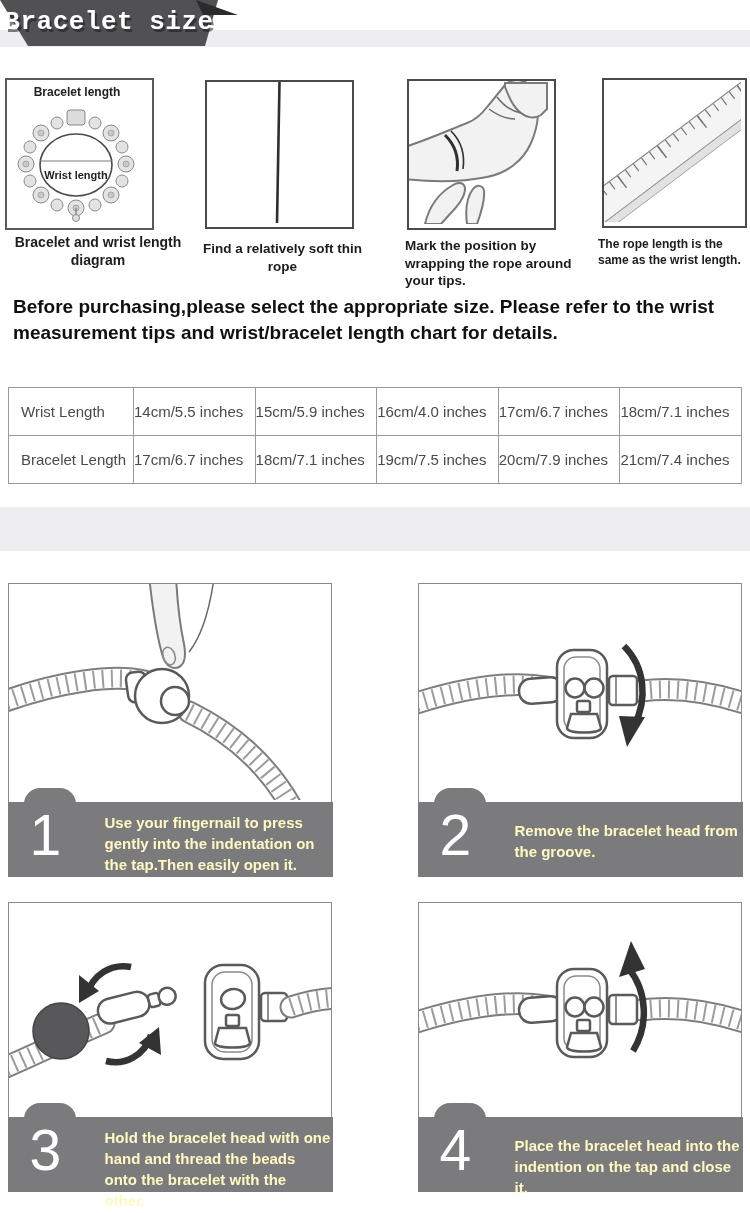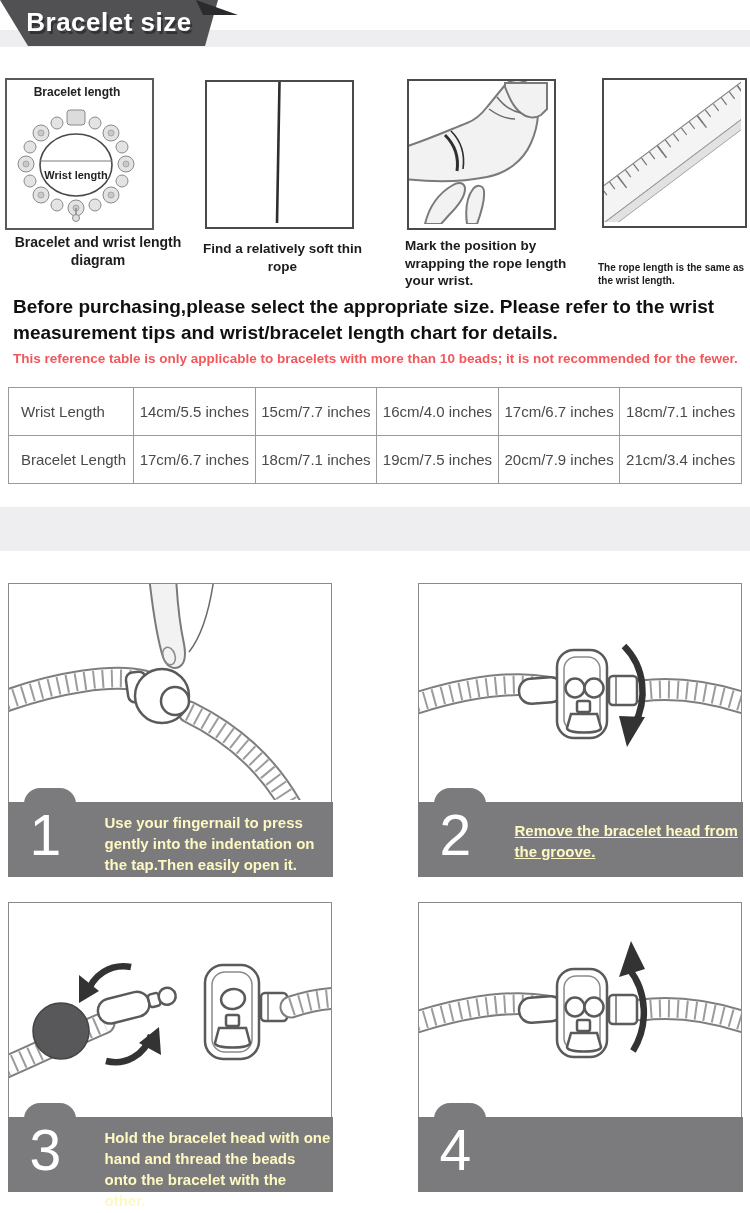--- a/index.html
+++ b/index.html
@@ -13,49 +13,50 @@
   #band1 { top:30px; height:17px; }
   #band2 { top:507px; height:44px; }
   .ribbon { position:absolute; left:0; width:240px; height:50px; }
   #ribbon1 { top:0; }
   #ribbon2 { top:498px; }
   .ribbon svg { position:absolute; left:0; top:0; }
   .ribbon-title {
     position:absolute; left:0; top:7px; width:218px; text-align:center;
     font-size:26px; font-weight:700; color:#fff; letter-spacing:.5px;
     text-shadow:2px 3px 0 rgba(25,25,28,.55);
+    font-family:Liberation Mono, monospace;
   }
   
   .figbox { position:absolute; background:#fff; border:2px solid #4a4a4a; }
   #fig1 { left:5px;   top:78px; width:145px; height:148px; border-color:#5a5a5a; }
   #fig2 { left:205px; top:80px; width:145px; height:145px; }
   #fig3 { left:407px; top:79px; width:145px; height:147px; }
   #fig4 { left:602px; top:78px; width:141px; height:146px; }
   .figcap { position:absolute; font-weight:700; color:#1c1c1c; line-height:1.3; }
   #cap1 { left:0;   top:233px; width:196px; text-align:center; font-size:14px; }
   #cap2 { left:190px; top:240px; width:185px; text-align:center; font-size:13.5px; }
   #cap3 { left:405px; top:237px; width:168px; font-size:13.5px; }
-  #cap4 { left:598px; top:237px; width:152px; font-size:10px;margin-top:24px; }
+  #cap4 { left:598px; top:237px; width:152px; font-size:12px; }
   
   .intro {
     position:absolute; left:13px; top:294px; width:726px; margin:0;
     font-size:19px; font-weight:700; color:#101010; line-height:1.35;
   }
   .warning {
     position:absolute; left:13px; top:351px; width:730px; margin:0;
     font-size:13.5px; font-weight:700; color:#f2575c;
   }
   
   .size-table {
     position:absolute; left:8px; top:387px; width:734px;
     border-collapse:collapse; table-layout:fixed;
   }
   .size-table td {
     border:1.5px solid #9a9a9a; height:47px; font-size:15px; color:#4a4a4a;
-    text-align:center; padding:0; background:#fff;
+    padding:0; background:#fff;
   }
   .size-table td.rowhead { text-align:left; padding-left:12px; width:112px; }
   
   .panel { position:absolute; width:322px; background:#fff; border:1.5px solid #8a8a8a; }
   #panel1 { left:8px;   top:583px; height:291px; }
   #panel2 { left:418px; top:583px; height:291px; }
   #panel3 { left:8px;   top:902px; height:287px; }
   #panel4 { left:418px; top:902px; height:287px; }
   .panel .illo { position:absolute; left:0; top:0; }
   .step-bar {
@@ -67,21 +68,21 @@
     background:#7b7b7d; border-radius:26px 26px 0 0;
   }
   .step-num {
     position:absolute; left:22px; top:5px; font-size:57px; line-height:1;
     font-weight:400; color:#fff;
   }
   .step-text {
     position:absolute; left:97px; top:10px; width:226px;
     font-size:15px; font-weight:700; color:#fef9c3; line-height:1.42;
   }
-  .step-text.two-line { top:18px;text-decoration:underline; }
+  .step-text.two-line { top:18px; }
   
   .ropeO { stroke:#7e7e7e; stroke-width:23; fill:none; stroke-linecap:round; }
   .ropeF { stroke:#ffffff; stroke-width:19; fill:none; stroke-linecap:round; }
   .ropeH { stroke:#9c9c9c; stroke-width:18; fill:none; stroke-dasharray:2 7; }
   .ln  { fill:#fff; stroke:#5a5a5a; stroke-width:2.5; }
   .ln2 { fill:none; stroke:#8a8a8a; stroke-width:1.5; }
   .thin{ fill:none; stroke:#6a6a6a; stroke-width:1.5; }
   .arrow-line { fill:none; stroke:#333; stroke-width:6.5; }
   .arrow-head { fill:#333; stroke:none; }
   .skin { fill:#f2f2f2; stroke:#7a7a7a; stroke-width:2; }
@@ -164,43 +165,42 @@
         <rect x="-45" y="58" width="230" height="30" fill="#f4f4f4" stroke="#8a8a8a" stroke-width="1.3"></rect>
         <rect x="-45" y="88" width="230" height="8" fill="#e2e2e2" stroke="#9a9a9a" stroke-width=".8"></rect>
         <line x1="-40" y1="63" x2="180" y2="63" stroke="#777" stroke-width="9" stroke-dasharray="1.2 8.8"></line>
         <line x1="-40" y1="66" x2="180" y2="66" stroke="#777" stroke-width="15" stroke-dasharray="1.5 48.5"></line>
       </g>
     </svg>
   </div>
 
   <div class="figcap" id="cap1">Bracelet and wrist length diagram</div>
   <div class="figcap" id="cap2">Find a relatively soft thin rope</div>
-  <div class="figcap" id="cap3">Mark the position by wrapping the rope length your wrist.</div>
+  <div class="figcap" id="cap3">Mark the position by wrapping the rope around your tips.</div>
   <div class="figcap" id="cap4">The rope length is the same as the wrist length.</div>
 
   <p class="intro">Before purchasing,please select the appropriate size. Please refer to the wrist measurement tips and wrist/bracelet length chart for details.</p>
-  <p class="warning">This reference table is only applicable to bracelets with more than 10 beads; it is not recommended for the fewer.</p>
 
   <table class="size-table">
     <tbody>
         <tr>
       <td class="rowhead">Wrist Length</td>
       <td>14cm/5.5 inches</td>
-      <td>15cm/7.7 inches</td>
+      <td>15cm/5.9 inches</td>
       <td>16cm/4.0 inches</td>
       <td>17cm/6.7 inches</td>
       <td>18cm/7.1 inches</td>
     </tr>
     <tr>
       <td class="rowhead">Bracelet Length</td>
       <td>17cm/6.7 inches</td>
       <td>18cm/7.1 inches</td>
       <td>19cm/7.5 inches</td>
       <td>20cm/7.9 inches</td>
-      <td>21cm/3.4 inches</td>
+      <td>21cm/7.4 inches</td>
     </tr>
   </tbody>
     </table>
 
   <div class="band" id="band2"></div>
 
   <div class="panel" id="panel1">
     <svg class="illo" width="322" height="216" viewBox="0 0 322 216" preserveAspectRatio="none">
       <path class="ropeO" d="M -12,120 C 50,97 105,90 135,97"></path>
       <path class="ropeF" d="M -12,120 C 50,97 105,90 135,97"></path>
@@ -296,16 +296,17 @@
       <circle class="ln" cx="175" cy="104" r="9.5"></circle>
       <rect class="ln" x="158" y="117" width="13" height="11" rx="2" stroke-width="1.8"></rect>
       <path class="ln" d="M 152,130 L 178,130 L 182,144 C 182,150 148,150 148,144 Z" stroke-width="1.8"></path>
       <rect class="ln" x="190" y="92" width="28" height="29" rx="4"></rect>
       <line class="thin" x1="197" y1="93" x2="197" y2="120"></line>
       <path class="arrow-line" d="M 214,148 C 230,122 228,88 210,66"></path>
       <polygon class="arrow-head" points="200,74 212,38 226,66"></polygon>
     </svg>
     <div class="step-bar">
       <span class="step-num">4</span>
+      <span class="step-text two-line">Place the bracelet head into the indention on the tap and close it.</span>
     </div>
   </div>
 
 </div>
 
 </body></html>

